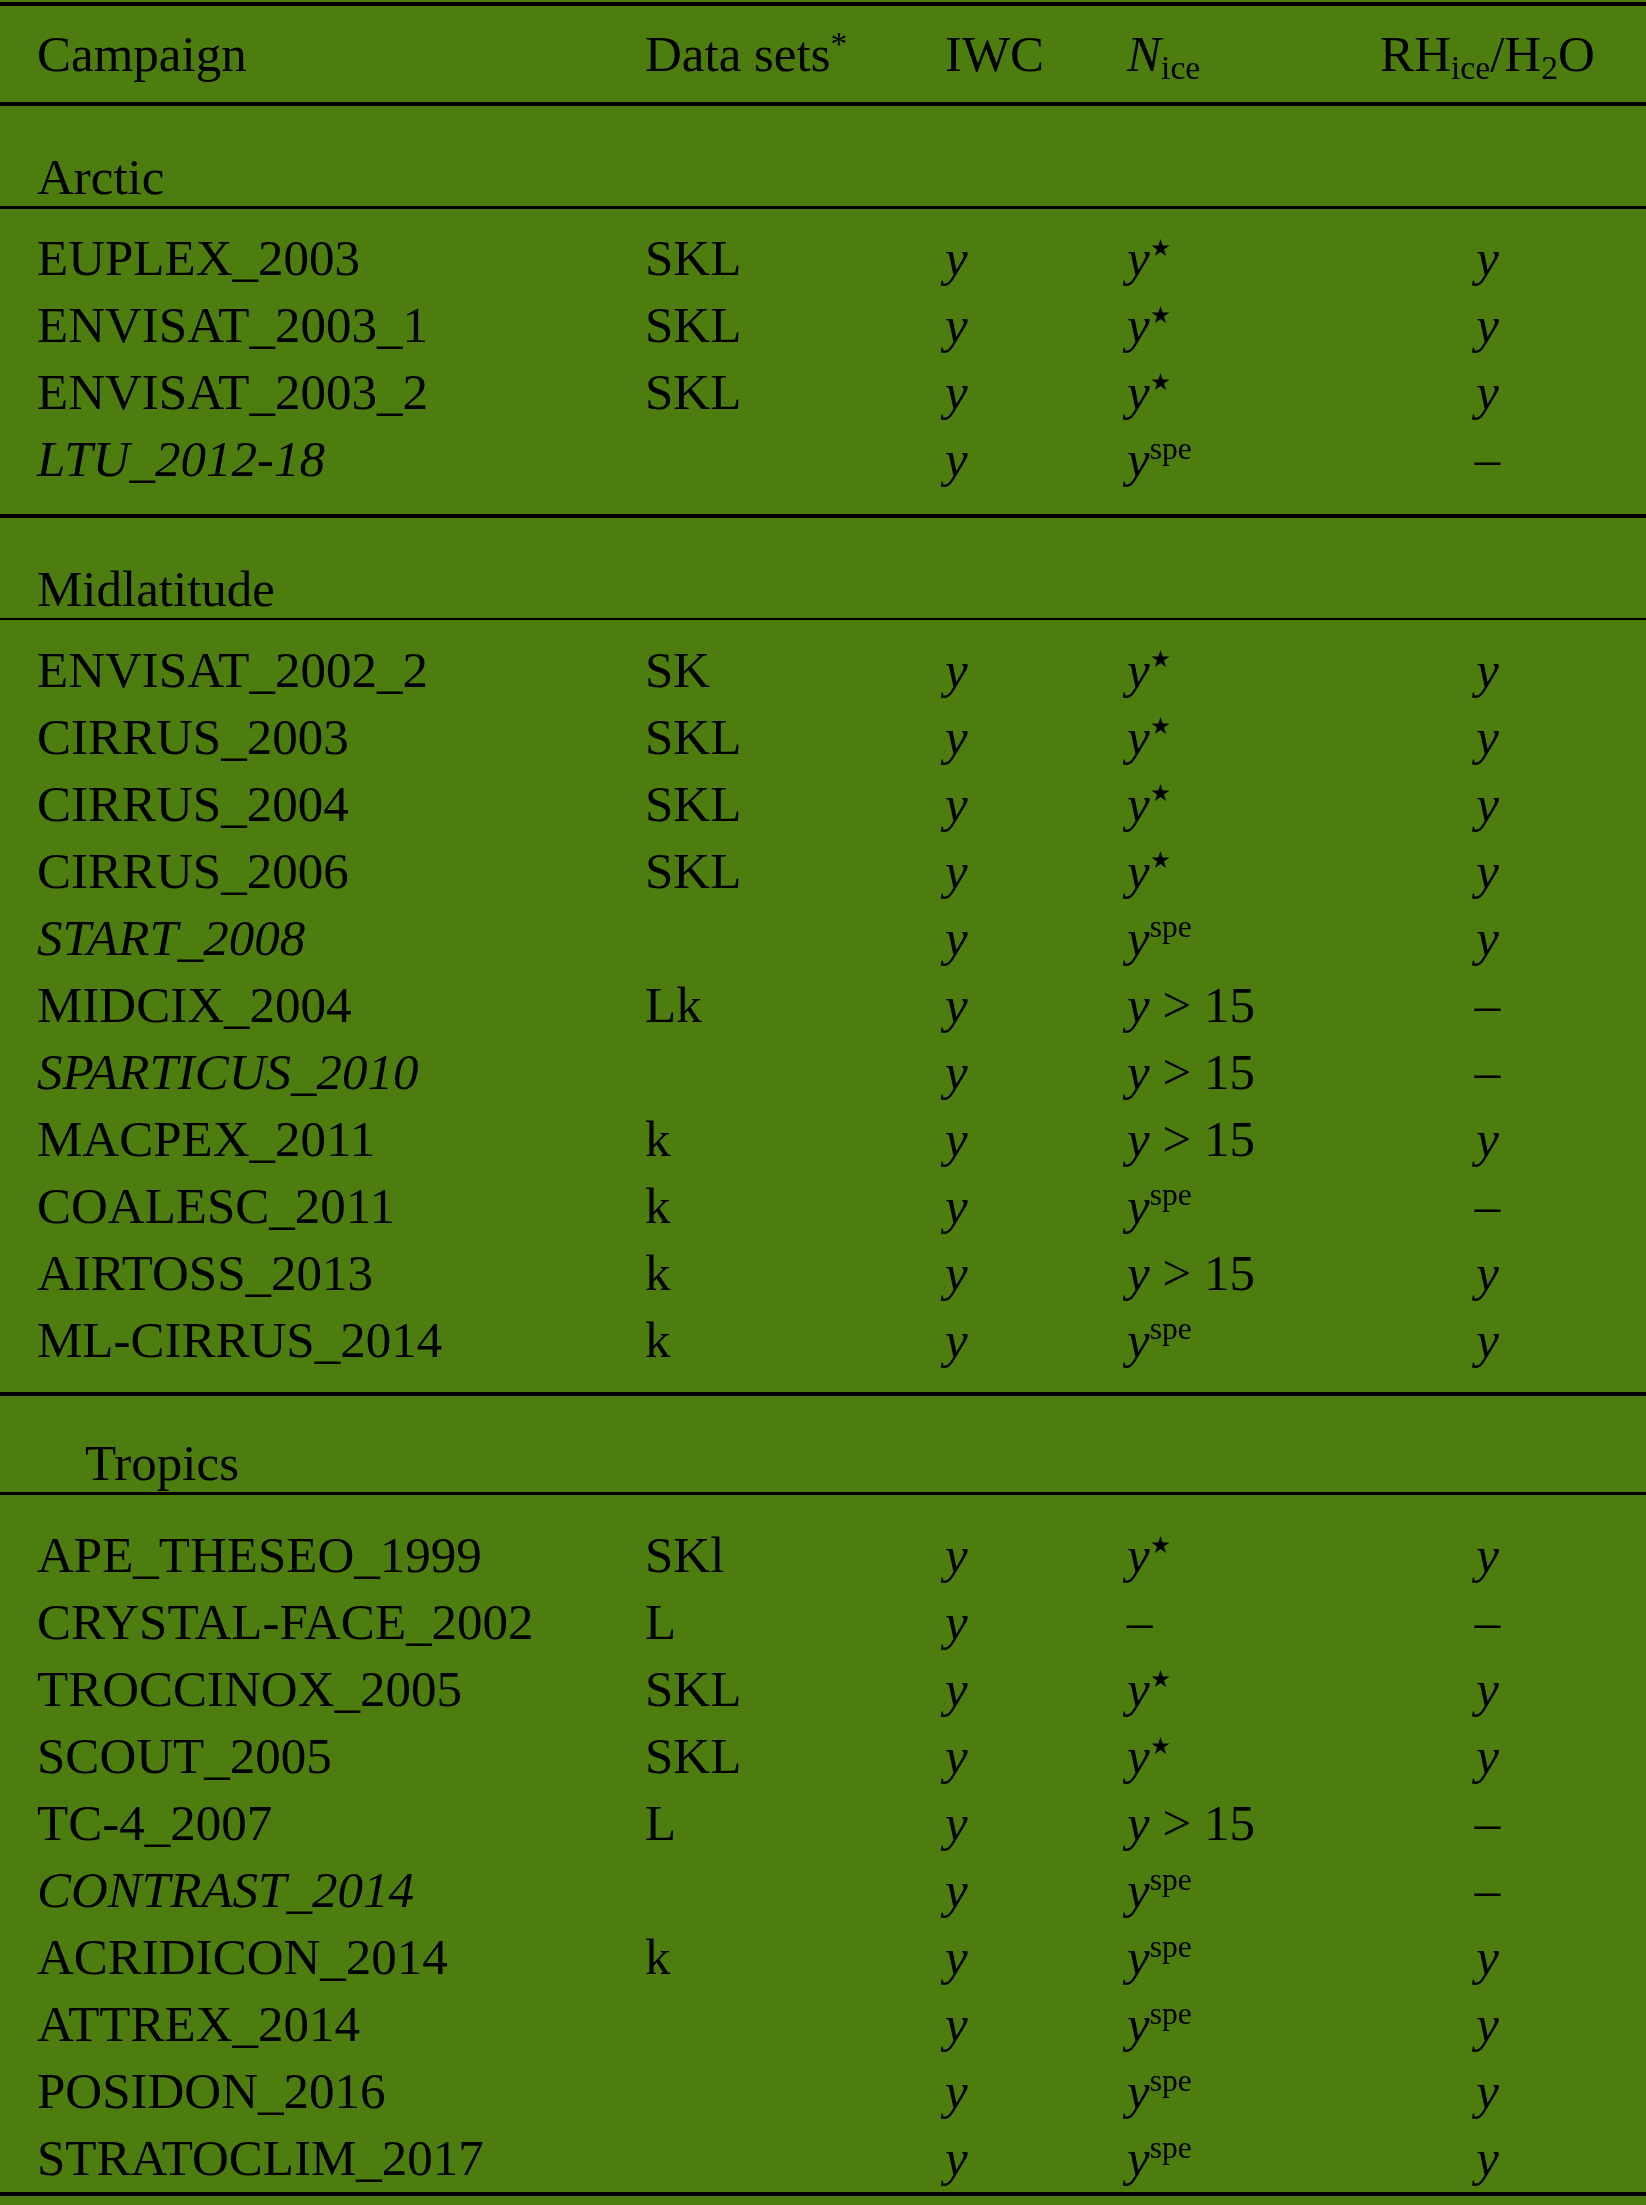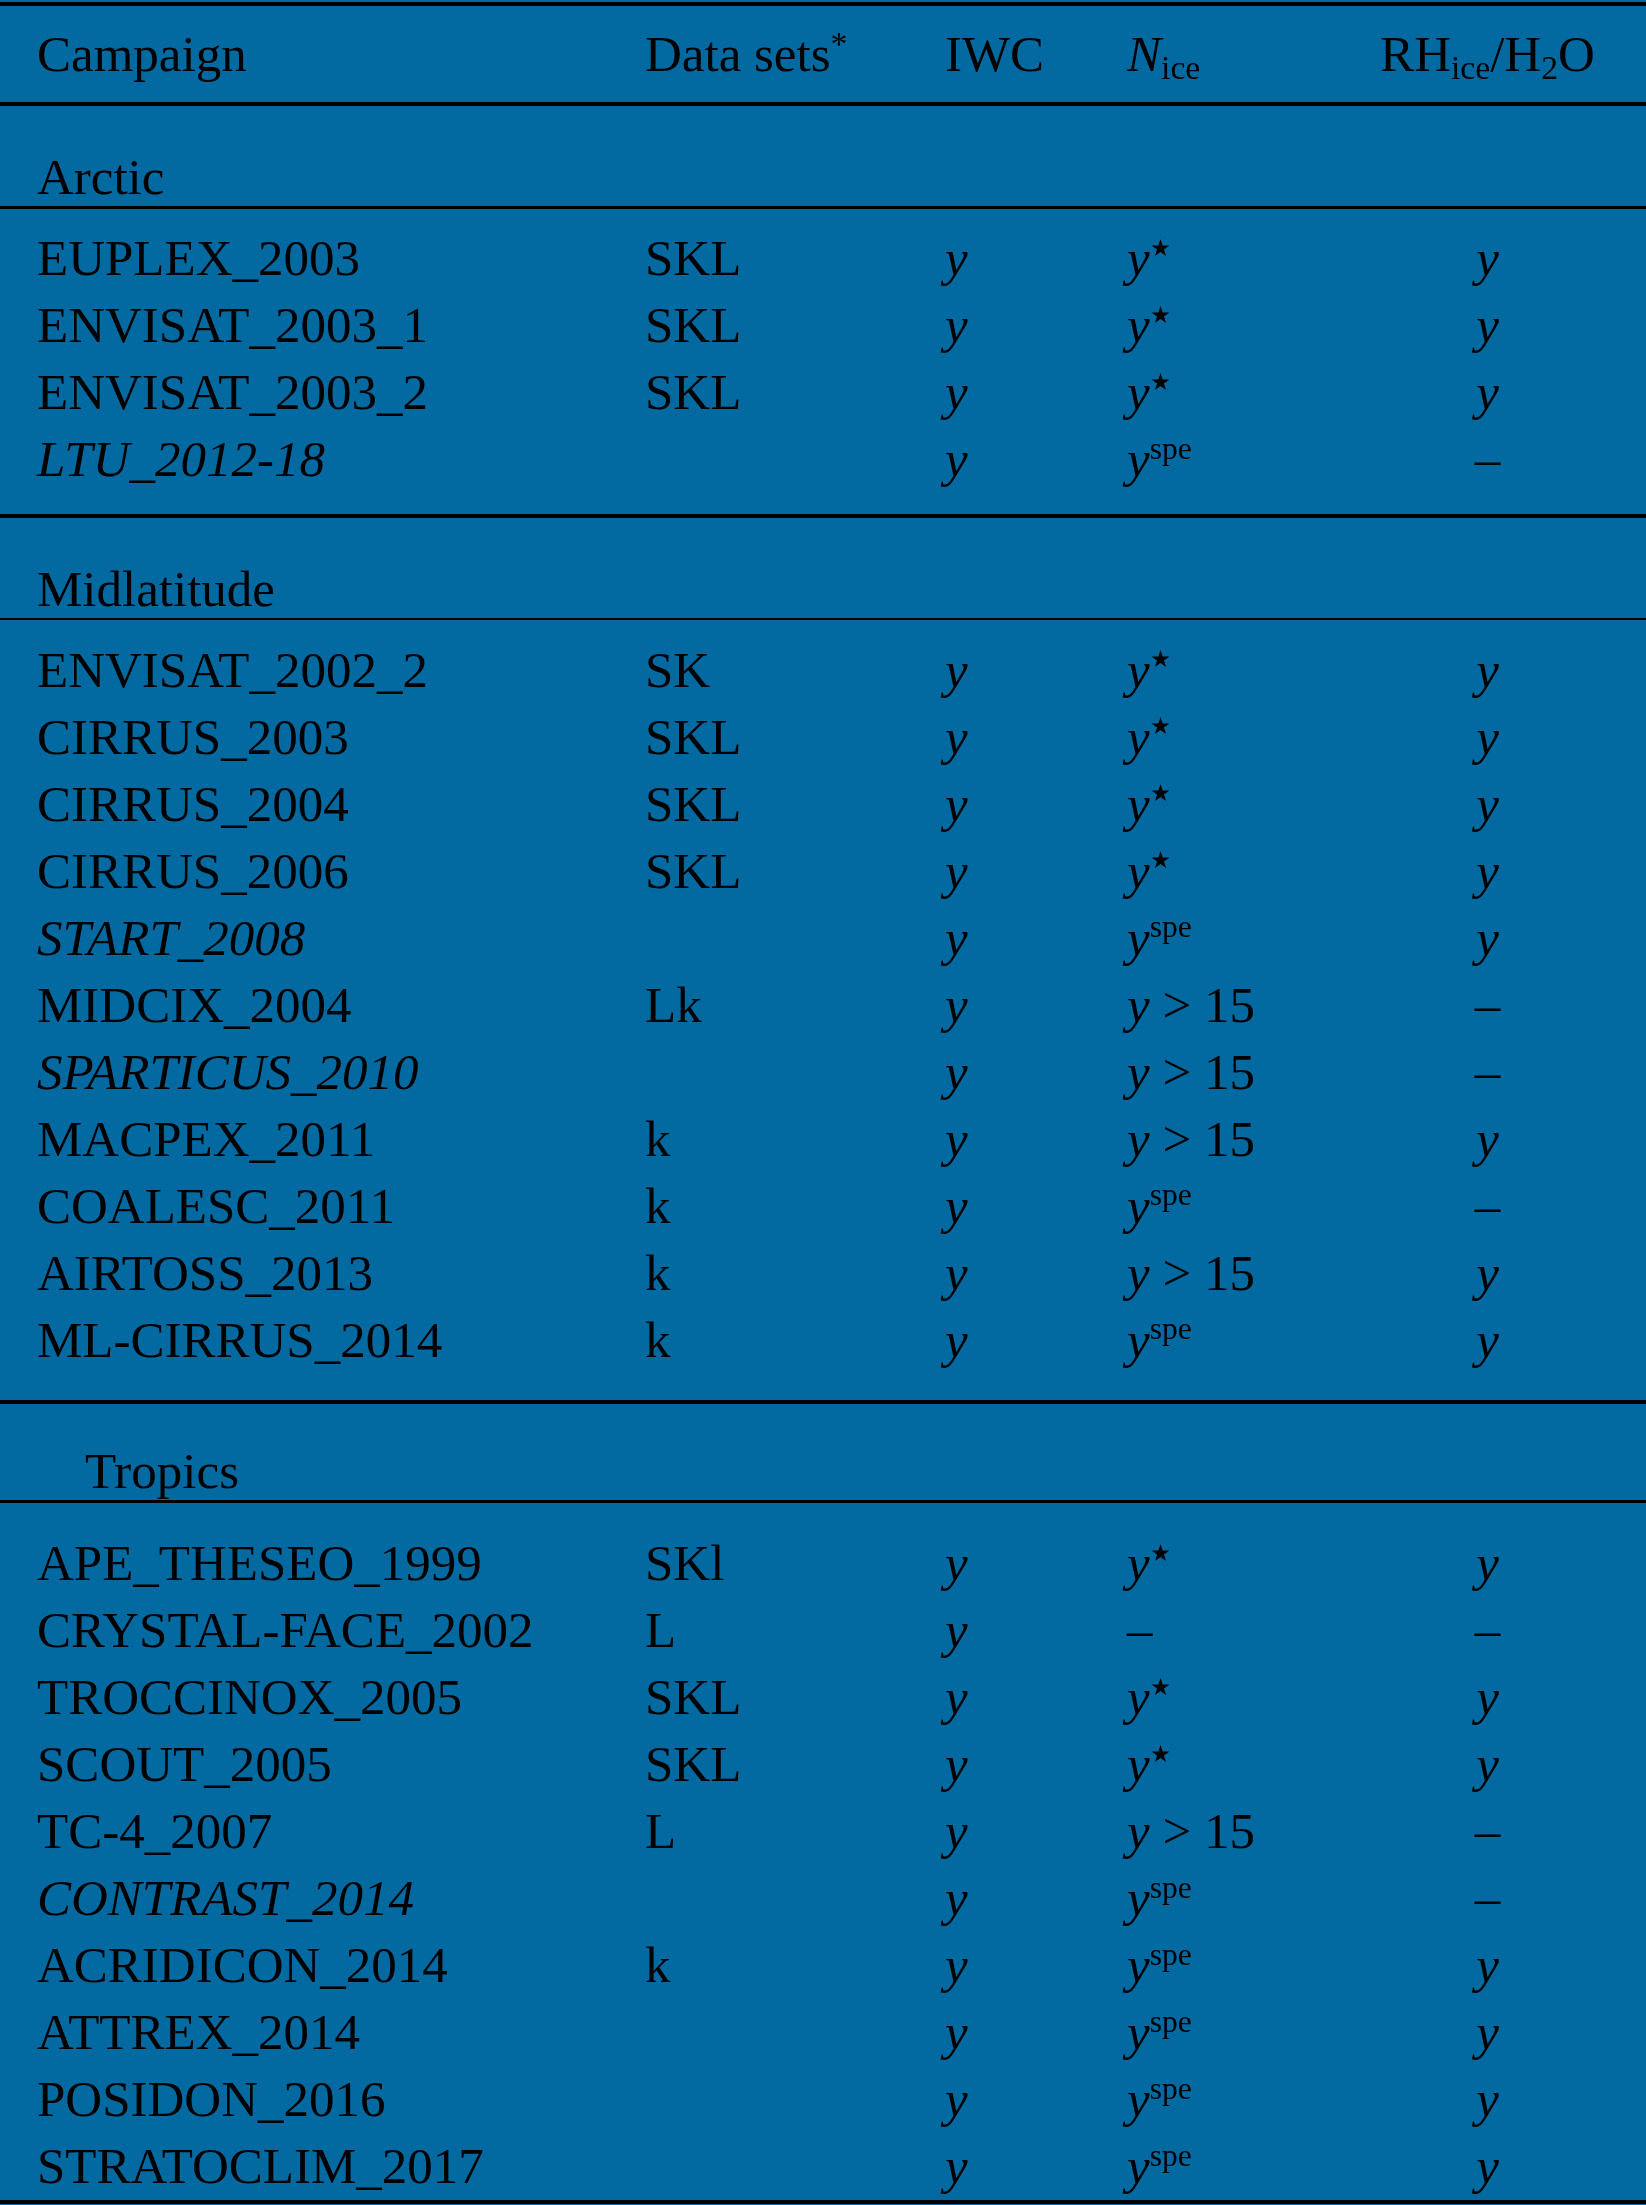--- a/index.html
+++ b/index.html
@@ -1,20 +1,20 @@
 <!DOCTYPE html>
 <html style="font-size:12.7px"><head>
 <meta charset="utf-8">
 <style>
   html, body { margin: 0; padding: 0; background: #ffffff; }
   #page {
     position: relative;
     width: 1647px;
     height: 2205px;
-    background: #0369a1;
+    background: #4d7c0f;
     color: #000000;
     font-family: "Liberation Serif", "DejaVu Serif", serif;
     font-size: 51px;
     overflow: hidden;
   }
   .rule { width: 1647px; background: #000000; }
   .rule.heavy  { height: 4.8px; }
   .rule.medium { height: 4px; }
   .rule.light  { height: 2.4px; }
   .spacer-top { height: 1.6px; }
@@ -29,21 +29,21 @@
   }
   .section-title {
     height: 100px;
     display: flex;
     align-items: flex-end;
     padding-left: 37px;
   }
   .section-title.short { height: 96px; margin-left: 48px; }
 
   .rows-block-a { padding-top: 16px; padding-bottom: 21px; }
-  .rows-block-b { padding-top: 16px; padding-bottom: 27px; border-radius: 15px; }
+  .rows-block-b { padding-top: 16px; padding-bottom: 19px; border-radius: 15px; }
   .rows-block-c { padding-top: 27px; padding-bottom: 0; }
 
   .cell { overflow: visible; }
   .cell.campaign { padding-left: 37px; }
   .cell.rh { text-align: center; }
 
   .it { font-style: italic; }
 
   
   .sup-txt {

